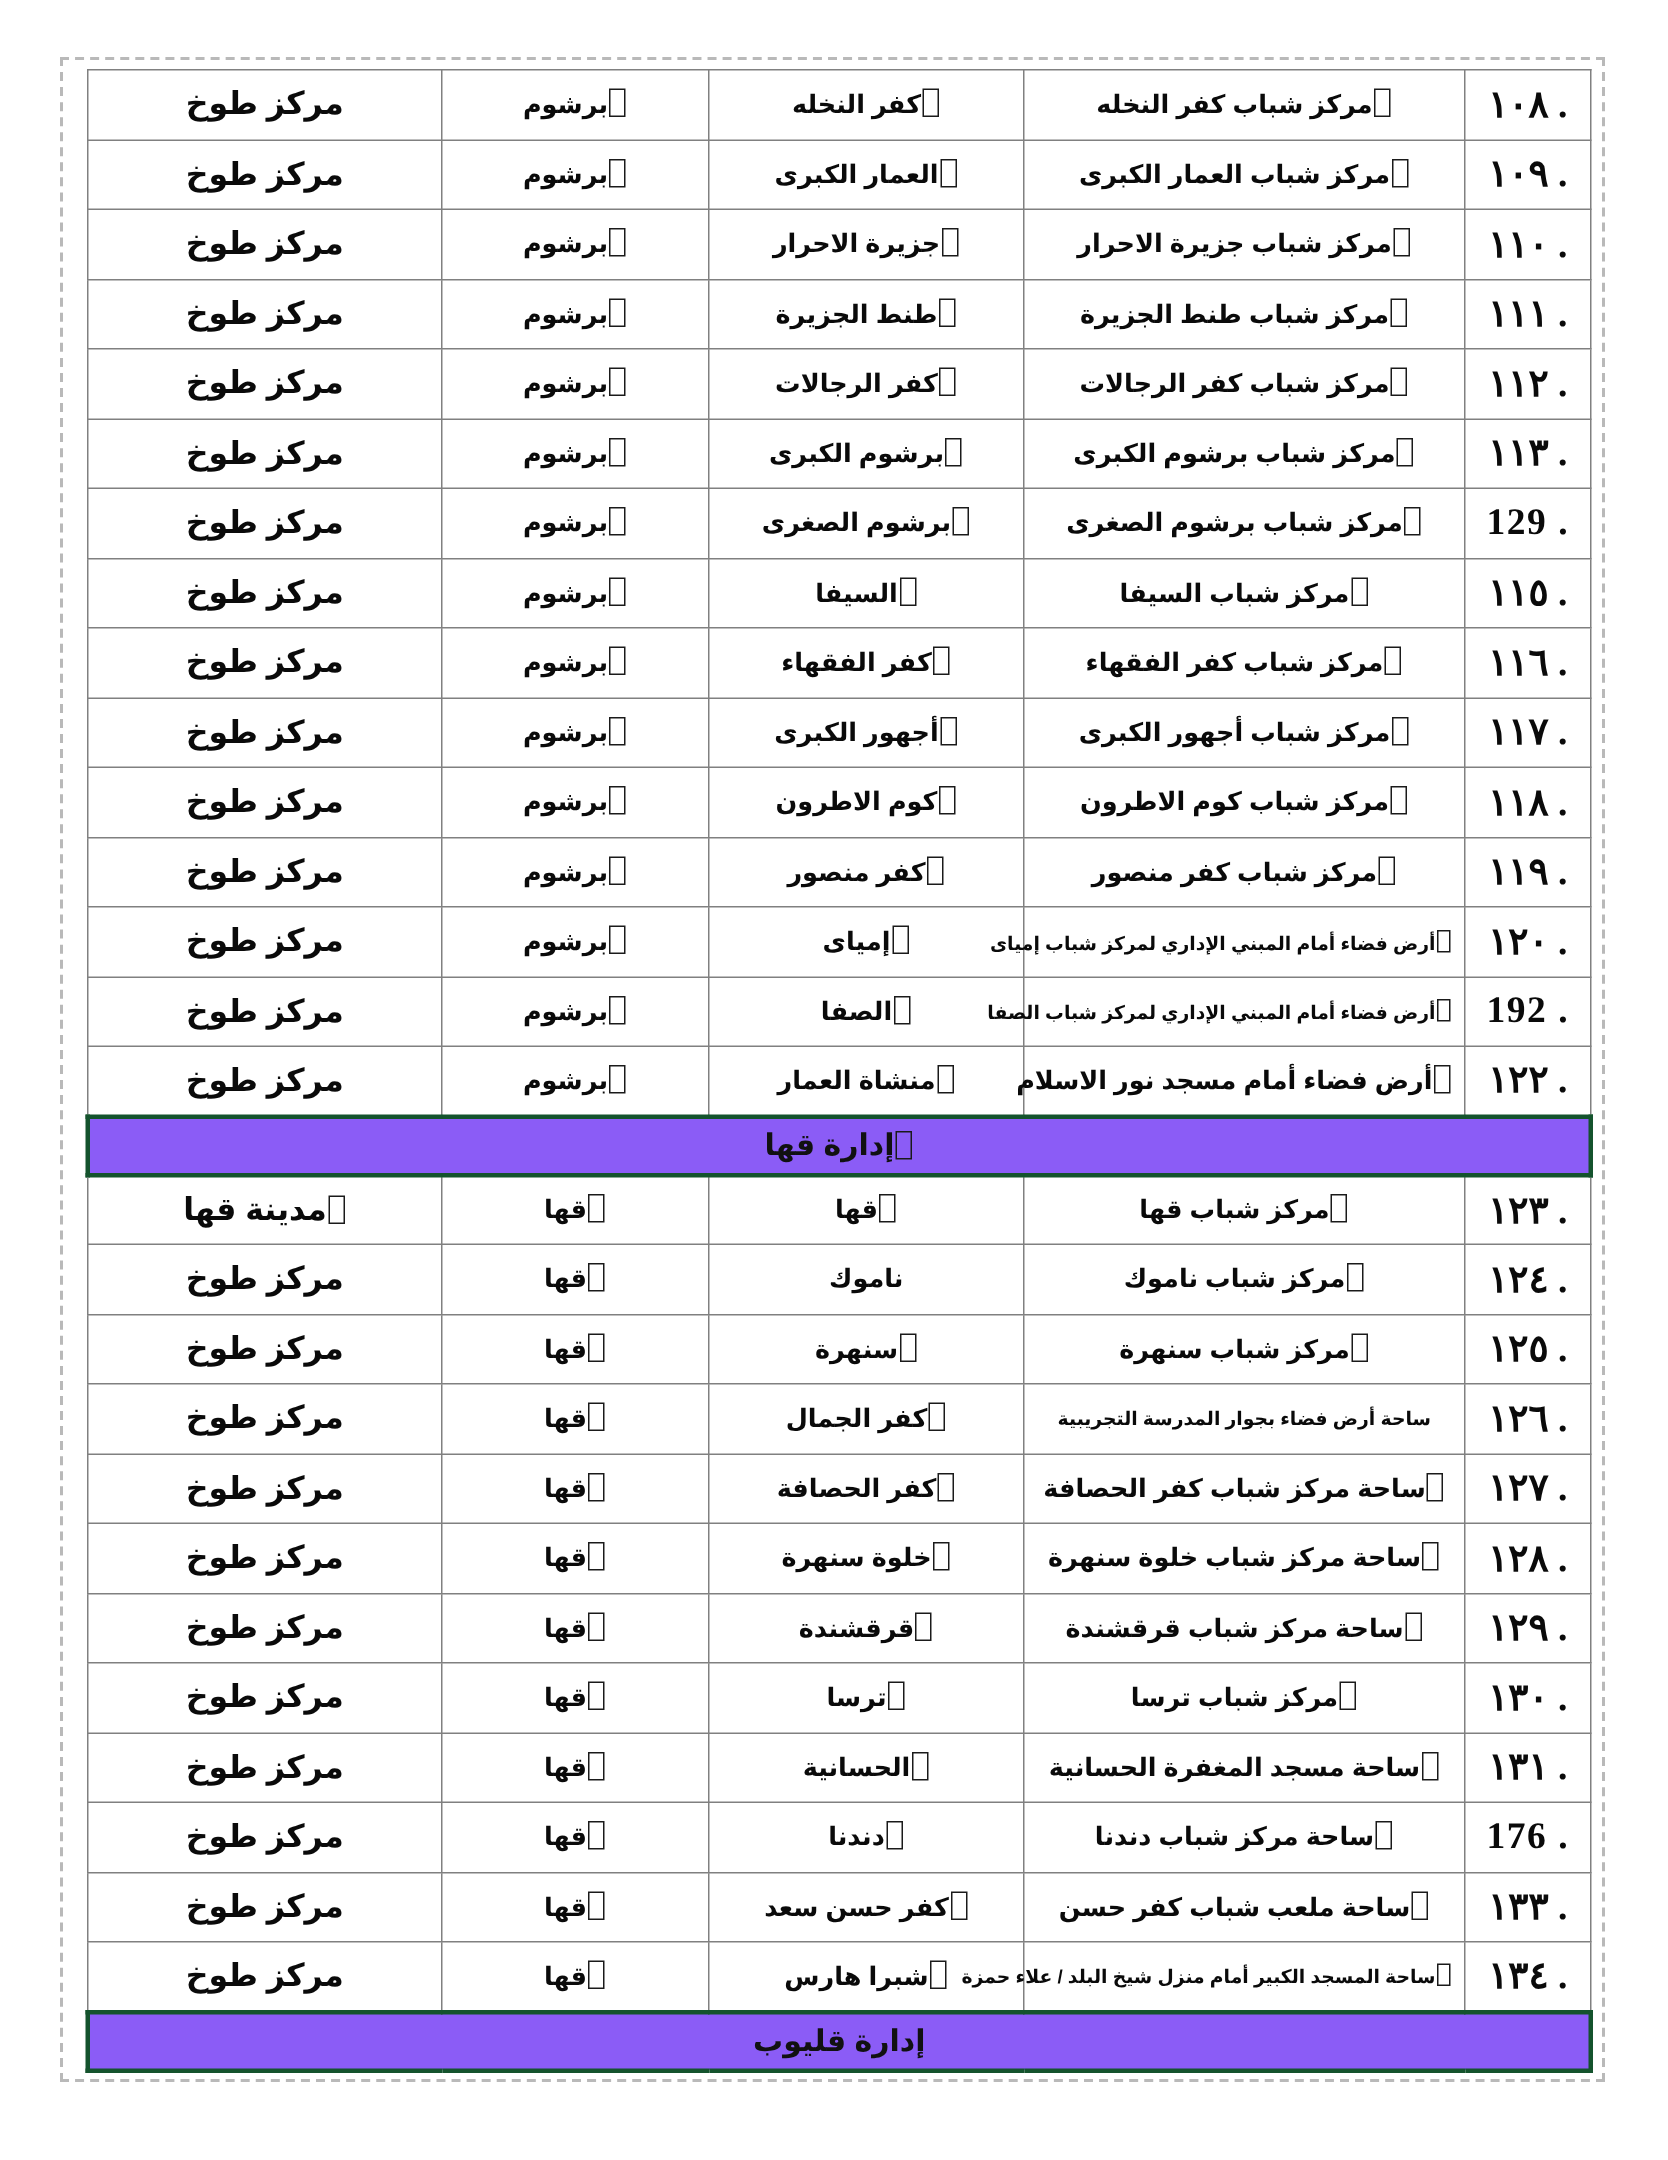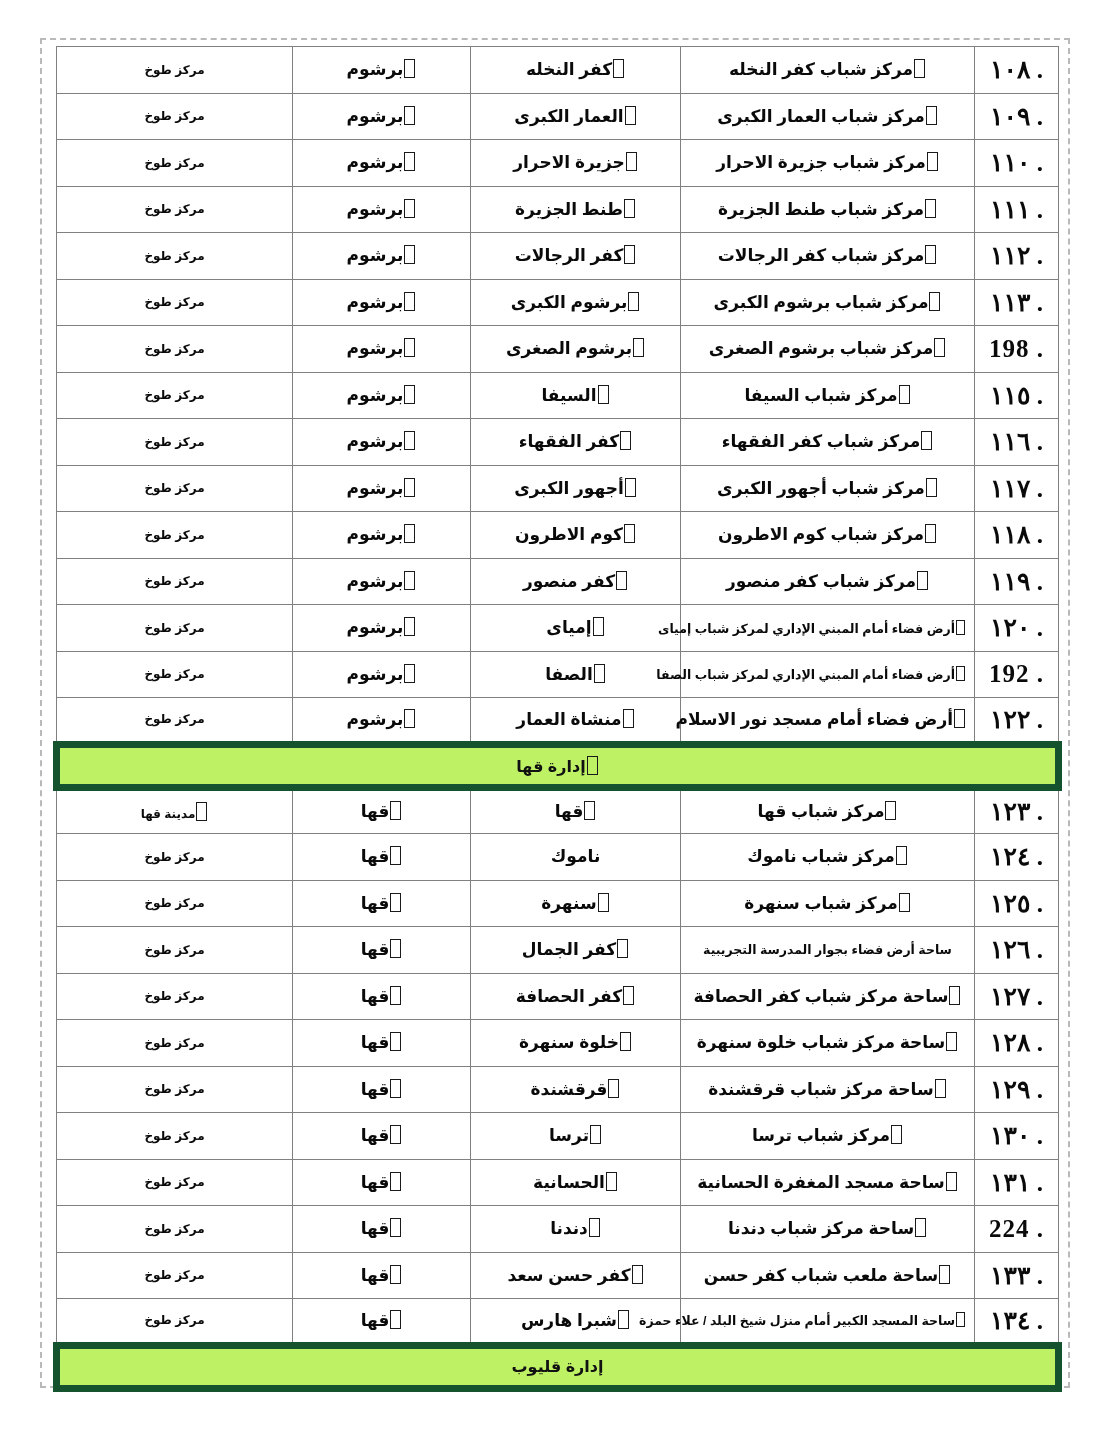--- a/index.html
+++ b/index.html
@@ -64,30 +64,30 @@
   td.facility{
     font-size:17px;
     white-space:nowrap;
     margin-top:33px;
   }
   td.facility.small{
     font-size:12.5px;
   }
   td.village{font-size:17px;}
   td.district{font-size:17px;}
-  td.markaz{font-size:12px;margin-top:13px;}
+  td.markaz{font-size:21px;margin-top:13px;}
 
   tr.data-row{height:46.5px;}
 
   
   tr.section-row td{
-    background:#bef264;
-    border:7px solid #14532d;
+    background:#8b5cf6;
+    border:3px solid #14532d;
     height:36px;
-    font-size:16px;
+    font-size:20px;
     color:#111111;
     font-weight:bold;
     text-align:center;
   }
 
   
   .tofu{
     display:inline-block;
     width:9px;
     height:17px;
@@ -152,21 +152,21 @@
           <td class="markaz"><span class="cellwrap">مركز طوخ</span></td>
         </tr>
         <tr class="data-row">
           <td class="num">١١٣ .</td>
           <td class="facility"><span class="cellwrap"><span class="tofu"></span>مركز شباب برشوم الكبرى</span></td>
           <td class="village"><span class="cellwrap"><span class="tofu"></span>برشوم الكبرى</span></td>
           <td class="district"><span class="cellwrap"><span class="tofu"></span>برشوم</span></td>
           <td class="markaz"><span class="cellwrap">مركز طوخ</span></td>
         </tr>
         <tr class="data-row">
-          <td class="num">198 .</td>
+          <td class="num">129 .</td>
           <td class="facility"><span class="cellwrap"><span class="tofu"></span>مركز شباب برشوم الصغرى</span></td>
           <td class="village"><span class="cellwrap"><span class="tofu"></span>برشوم الصغرى</span></td>
           <td class="district"><span class="cellwrap"><span class="tofu"></span>برشوم</span></td>
           <td class="markaz"><span class="cellwrap">مركز طوخ</span></td>
         </tr>
         <tr class="data-row">
           <td class="num">١١٥ .</td>
           <td class="facility"><span class="cellwrap"><span class="tofu"></span>مركز شباب السيفا</span></td>
           <td class="village"><span class="cellwrap"><span class="tofu"></span>السيفا</span></td>
           <td class="district"><span class="cellwrap"><span class="tofu"></span>برشوم</span></td>
@@ -281,21 +281,21 @@
           <td class="markaz"><span class="cellwrap">مركز طوخ</span></td>
         </tr>
         <tr class="data-row">
           <td class="num">١٣١ .</td>
           <td class="facility"><span class="cellwrap"><span class="tofu"></span>ساحة مسجد المغفرة الحسانية</span></td>
           <td class="village"><span class="cellwrap"><span class="tofu"></span>الحسانية</span></td>
           <td class="district"><span class="cellwrap"><span class="tofu"></span>قها</span></td>
           <td class="markaz"><span class="cellwrap">مركز طوخ</span></td>
         </tr>
         <tr class="data-row">
-          <td class="num">224 .</td>
+          <td class="num">176 .</td>
           <td class="facility"><span class="cellwrap"><span class="tofu"></span>ساحة مركز شباب دندنا</span></td>
           <td class="village"><span class="cellwrap"><span class="tofu"></span>دندنا</span></td>
           <td class="district"><span class="cellwrap"><span class="tofu"></span>قها</span></td>
           <td class="markaz"><span class="cellwrap">مركز طوخ</span></td>
         </tr>
         <tr class="data-row">
           <td class="num">١٣٣ .</td>
           <td class="facility"><span class="cellwrap"><span class="tofu"></span>ساحة ملعب شباب كفر حسن</span></td>
           <td class="village"><span class="cellwrap"><span class="tofu"></span>كفر حسن سعد</span></td>
           <td class="district"><span class="cellwrap"><span class="tofu"></span>قها</span></td>

